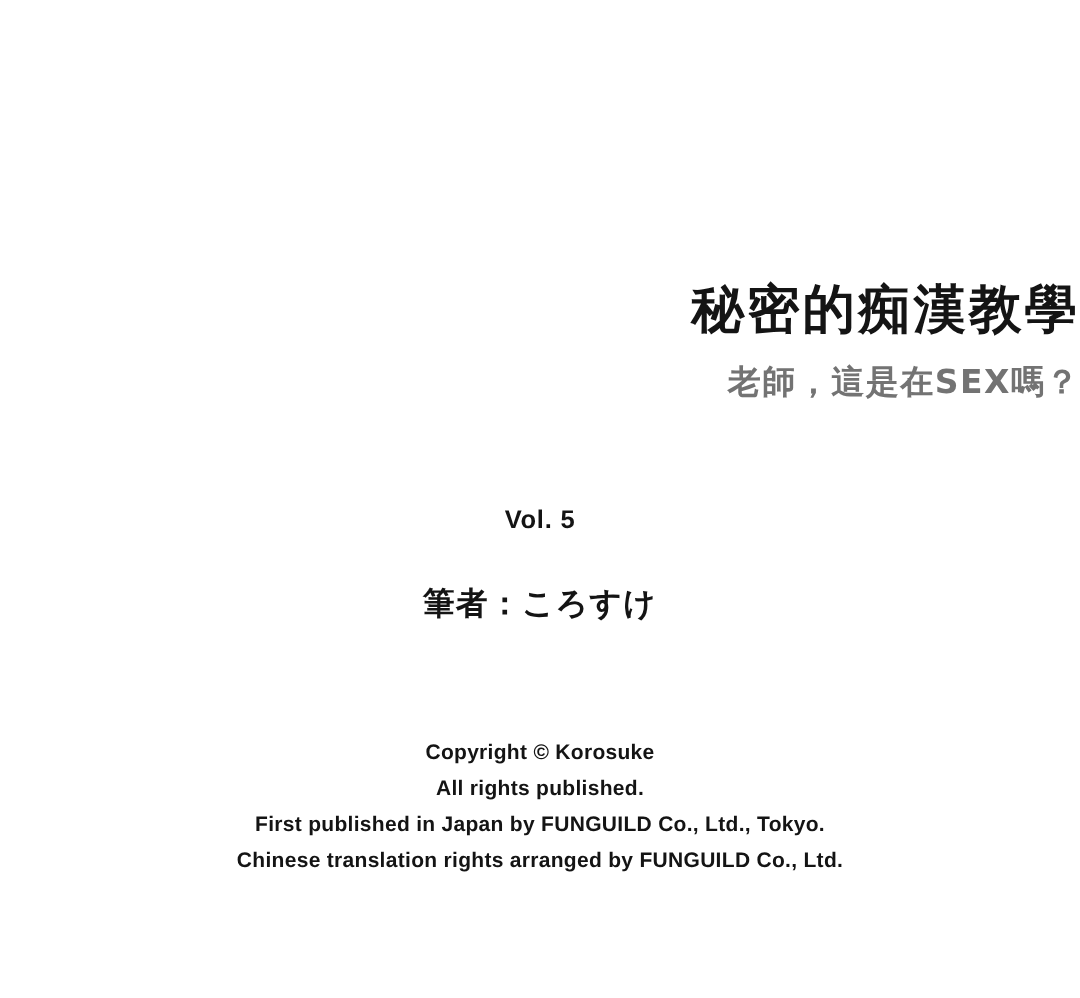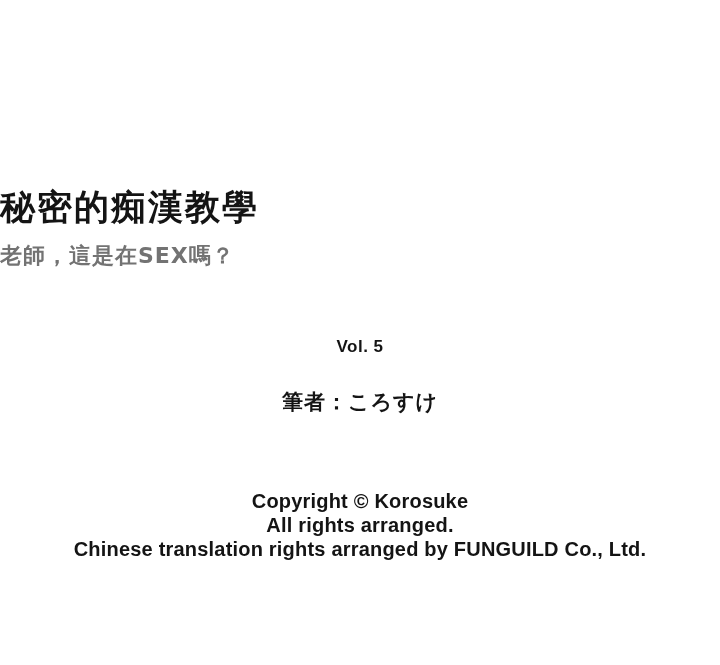--- a/index.html
+++ b/index.html
@@ -18,21 +18,21 @@
     position: relative;
     width: 720px;
     height: 665px;
     background: #ffffff;
   }
   .title-block {
     position: absolute;
     left: 0;
     right: 0;
     top: 186px;
-    text-align: left;
+    text-align: right;
   }
   .main-title {
     font-family: "DejaVu Sans", "Liberation Sans", sans-serif;
     font-size: 35px;
     font-weight: bold;
     letter-spacing: 2px;
     color: #141414;
     line-height: 1.2;
   }
   .subtitle {
@@ -68,21 +68,21 @@
     letter-spacing: 1px;
   }
   .copyright-block {
     position: absolute;
     left: 0;
     right: 0;
     top: 489px;
     text-align: center;
   }
   .copyright-line {
-    font-size: 20px;
+    font-size: 14px;
     font-weight: bold;
     color: #141414;
     line-height: 24px;
     letter-spacing: 0.2px;
   }
 </style>
 </head>
 <body>
 
 <div class="page">
@@ -91,17 +91,18 @@
     <div class="main-title">秘密的痴漢教學</div>
     <div class="subtitle">老師，這是在SEX嗎？</div>
   </div>
 
   <div class="volume">Vol. 5</div>
 
   <div class="author">筆者：ころすけ</div>
 
   <div class="copyright-block">
     <div class="copyright-line">Copyright © Korosuke</div>
-    <div class="copyright-line">All rights arranged.</div>
+    <div class="copyright-line">All rights published.</div>
+    <div class="copyright-line">First published in Japan by FUNGUILD Co., Ltd., Tokyo.</div>
     <div class="copyright-line">Chinese translation rights arranged by FUNGUILD Co., Ltd.</div>
   </div>
 
 </div>
 
 </body></html>

